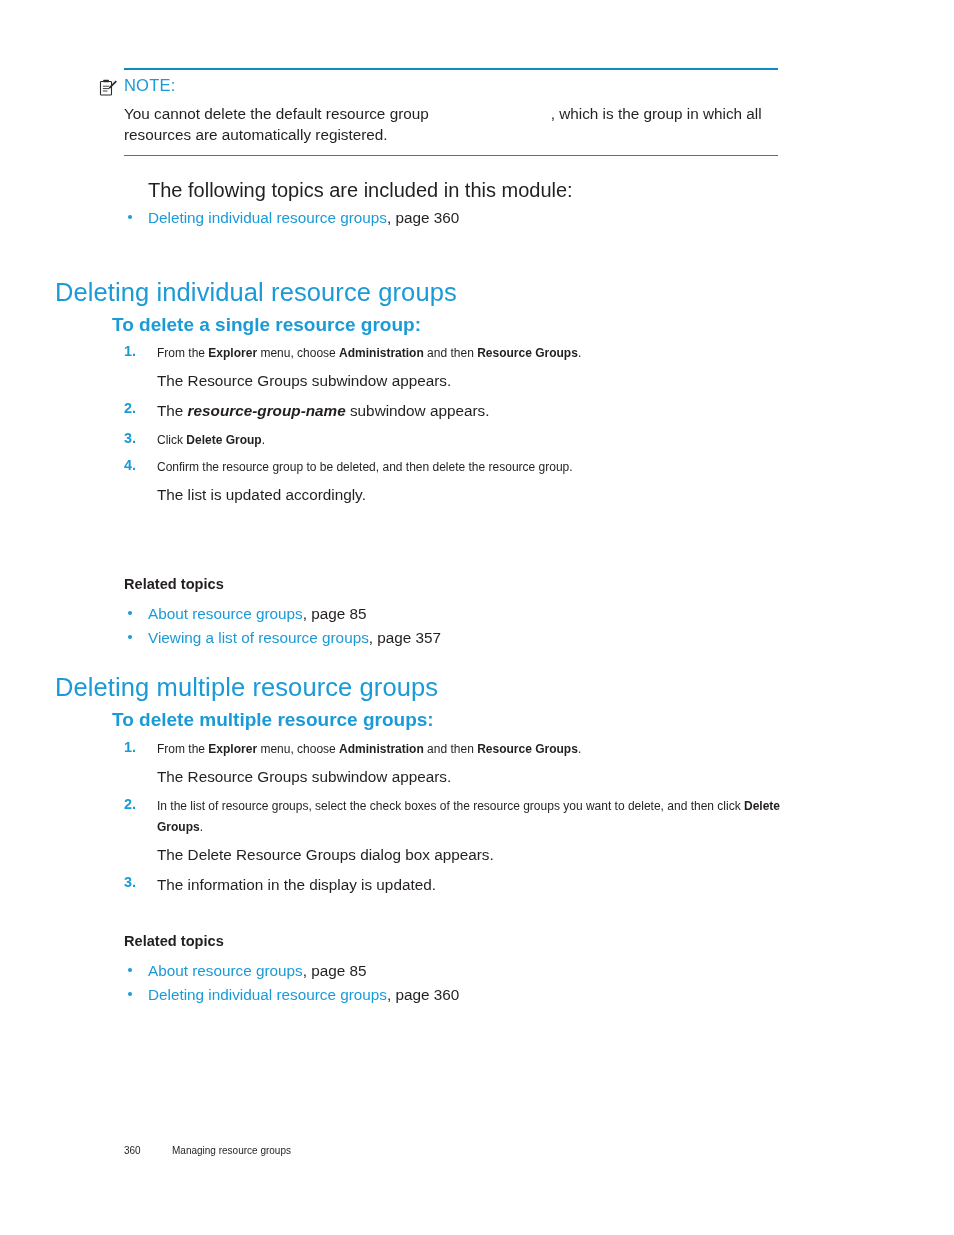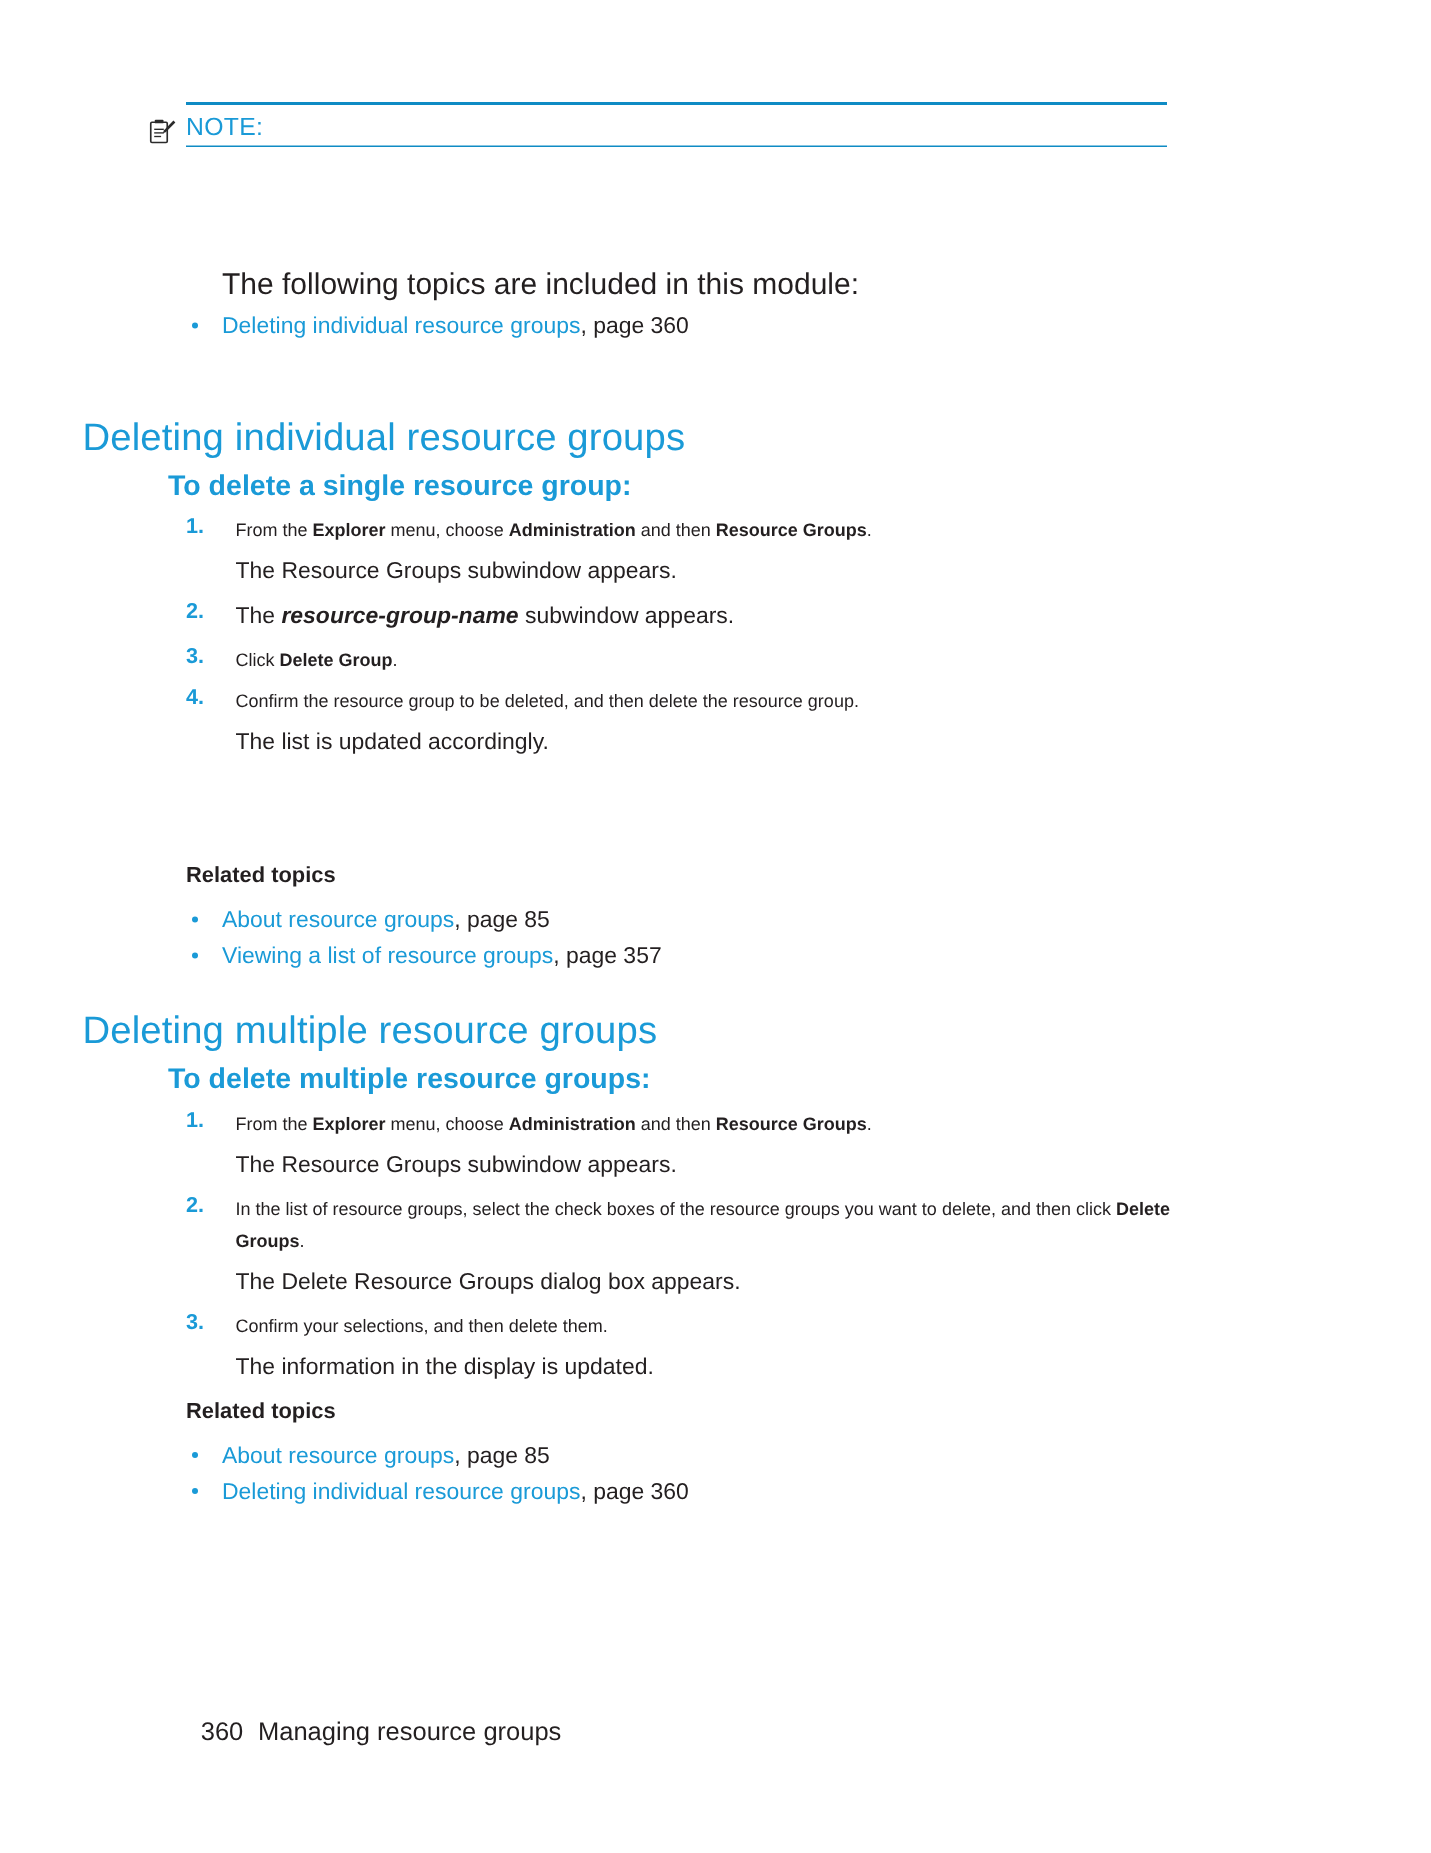--- a/index.html
+++ b/index.html
@@ -178,23 +178,22 @@
     font-weight: bold;
     color: #231f20;
     padding-bottom: 10px;
   }
 
   
   .footer {
     position: absolute;
     left: 124px;
     top: 1145px;
-    font-size: 17px;
-    color: #231f20;
-    text-align: center;
+    font-size: 10px;
+    color: #231f20;
   }
   .footer .pg {
     display: inline-block;
     width: 48px;
   }
 </style>
 </head>
 <body>
 
 <div class="page">
@@ -205,20 +204,21 @@
         <rect x="2.5" y="3.5" width="11" height="13.5" rx="0.8" fill="#ffffff" stroke="#2b2b2b" stroke-width="1.1"></rect>
         <rect x="5.2" y="1.8" width="5.8" height="2.4" rx="0.6" fill="#2b2b2b"></rect>
         <line x1="4.8" y1="8.2" x2="11.2" y2="8.2" stroke="#2b2b2b" stroke-width="0.9"></line>
         <line x1="4.8" y1="10.6" x2="11.2" y2="10.6" stroke="#2b2b2b" stroke-width="0.9"></line>
         <line x1="4.8" y1="13" x2="9.4" y2="13" stroke="#2b2b2b" stroke-width="0.9"></line>
         <path d="M17.6 2.4 L18.9 3.7 L12.4 10.2 L10.6 10.8 L11.2 9.0 Z" fill="#2b2b2b"></path>
       </svg>
     </span>
     <div class="note-rule"></div>
     <div class="note-head">NOTE:</div>
+    <div class="note-body"><span>You cannot delete the default resource group</span><span class="gap"></span><span>, which is the group in which all resources are automatically registered.</span></div>
     <div class="note-rule"></div>
   </div>
 
   <div class="intro">The following topics are included in this module:</div>
 
   <div class="topic-list">
     <ul class="bullets" id="module-topics">
         <li><span class="dot"></span><span class="xref">Deleting individual resource groups</span><span>, page 360</span></li>
       </ul>
   </div>
@@ -261,21 +261,20 @@
         <div class="step-text"><span>From the </span><b>Explorer</b><span> menu, choose </span><b>Administration</b><span> and then </span><b>Resource Groups</b><span>.</span></div>
         <div class="step-result"><span>The Resource Groups subwindow appears.</span></div>
       </li>
       <li>
         <span class="num">2.</span>
         <div class="step-text"><span>In the list of resource groups, select the check boxes of the resource groups you want to delete, and then click </span><b>Delete Groups</b><span>.</span></div>
         <div class="step-result"><span>The Delete Resource Groups dialog box appears.</span></div>
       </li>
       <li>
         <span class="num">3.</span>
-        <div class="step-text"><span>Confirm your selections, and then delete them.</span></div>
         <div class="step-result"><span>The information in the display is updated.</span></div>
       </li>
     </ol>
   <div class="related" style="top:933px;">
     <div class="related-head">Related topics</div>
     <ul class="bullets" id="related-1">
         <li><span class="dot"></span><span class="xref">About resource groups</span><span>, page 85</span></li>
         <li><span class="dot"></span><span class="xref">Deleting individual resource groups</span><span>, page 360</span></li>
       </ul>
   </div>

